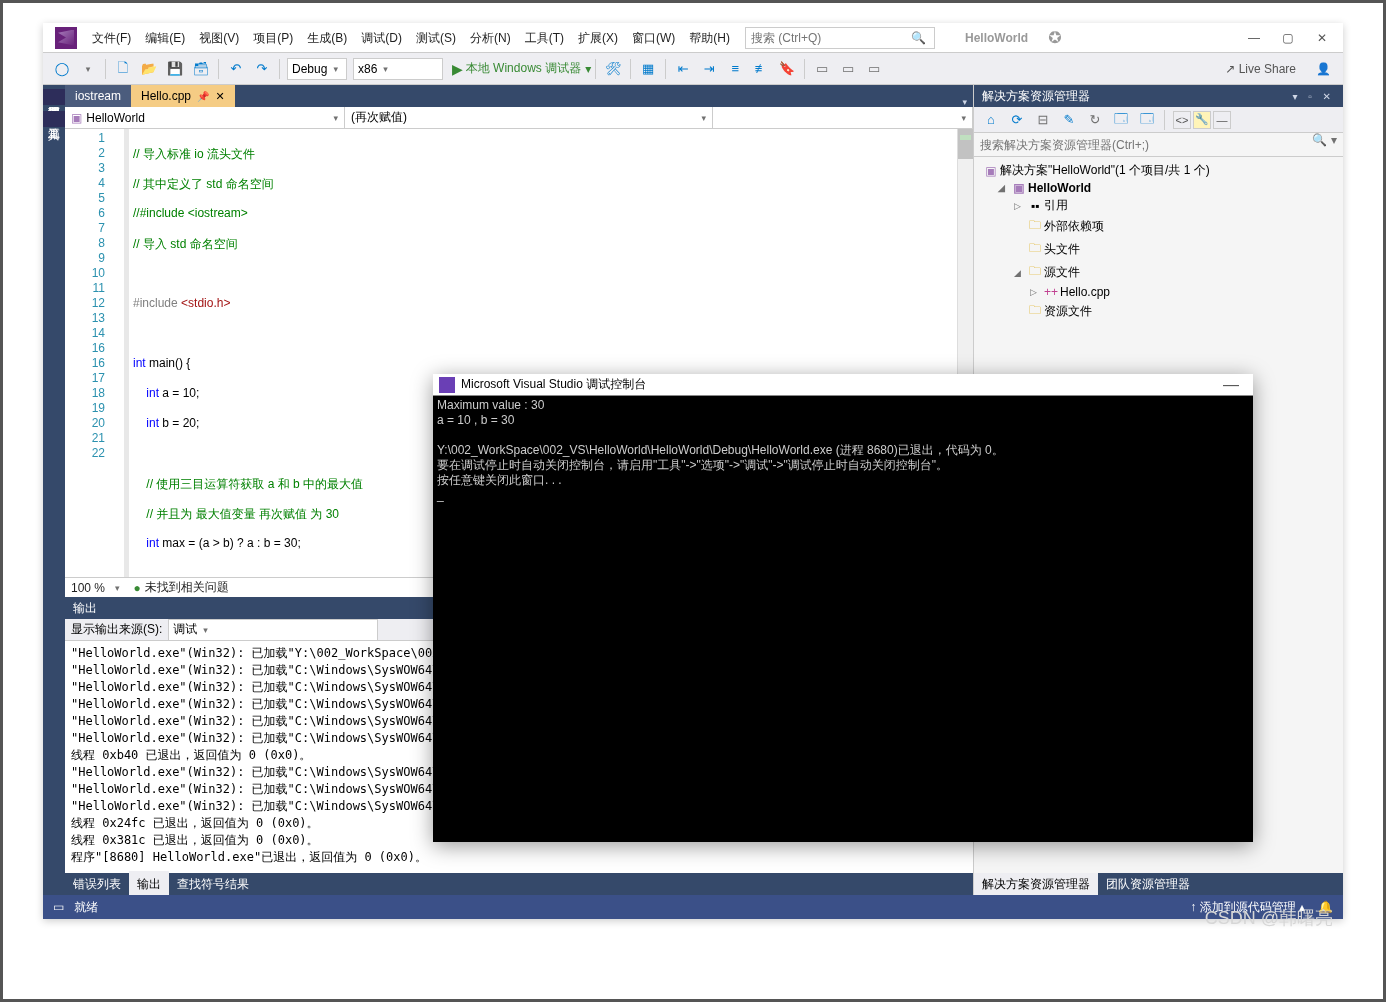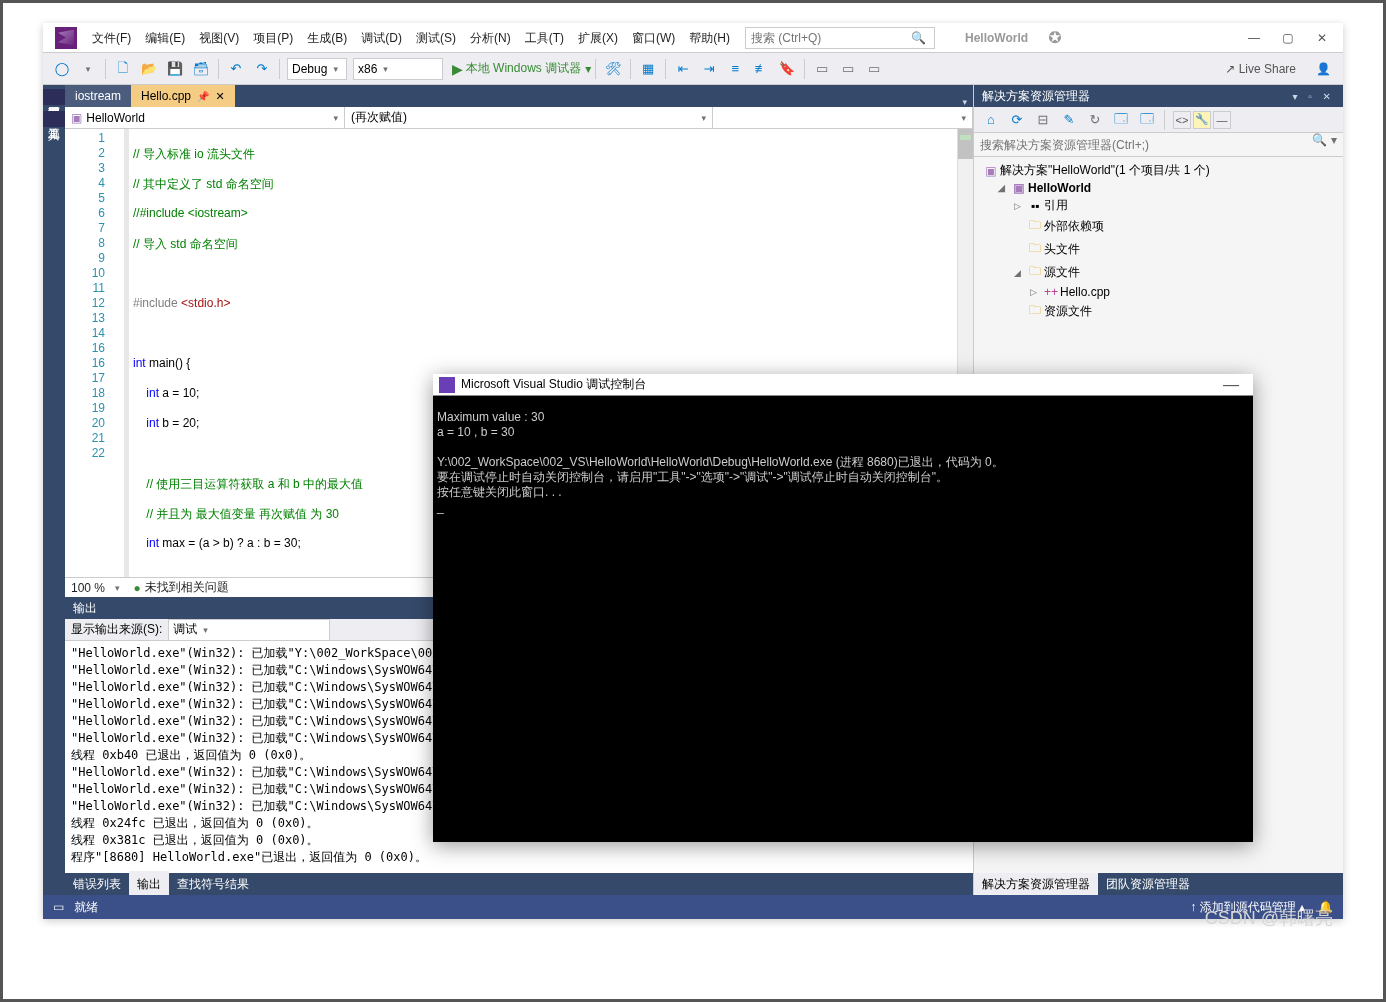--- a/index.html
+++ b/index.html
@@ -78,21 +78,21 @@
 .statusbar{height:24px;background:#3b5998;background:#2d5aa0;color:#fff;display:flex;align-items:center;padding:0 10px}
 .statusbar{background:#3f3f74;background:#4b4ba0;}
 .statusbar{background:#3c5aa6}
 .statusbar{background:#2d3f70}
 .statusbar .sb-left{display:flex;align-items:center;gap:10px}
 .statusbar .sb-right{margin-left:auto;display:flex;align-items:center;gap:13px}
 .console{position:absolute;left:430px;top:371px;width:820px;height:468px;background:#000;color:#ccc;font-family:SimSun,Consolas,monospace;font-size:13px;box-shadow:0 4px 20px rgba(0,0,0,.4);display:flex;flex-direction:column}
 .console .c-title{height:22px;background:#fff;color:#000;display:flex;align-items:center;padding:0 6px;border-bottom:1px solid #888}
 .console .c-title .cicon{width:16px;height:16px;background:#6a3fb5;margin-right:6px}
 .console .c-title .cwb{margin-left:auto;color:#555;padding:0 8px;font-size:16px}
-.console .c-body{flex:1;padding:14px 4px;white-space:pre-wrap;line-height:15px}
+.console .c-body{flex:1;padding:2px 4px;white-space:pre-wrap;line-height:15px}
 .watermark{position:absolute;right:50px;bottom:69px;color:#d6d6d6;font-size:18px}
 .prop-icons{margin-left:4px;display:flex;gap:2px}
 .prop-icons .pi{width:18px;height:18px;display:flex;align-items:center;justify-content:center;border:1px solid #ccc;font-size:11px;color:#555;cursor:pointer}
 .prop-icons .pi.active{background:#fff4b8}
 </style>
 </head>
 <body>
 
 <div class="vs">
 
@@ -262,21 +262,21 @@
           <span style="font-size:9px;color:#717171">▾</span>
         <span style="margin-left:14px" class="ok">●</span>
         <span>未找到相关问题</span>
       </div>
 
       <div class="output-hdr">
           <span>输出</span>
         </div>
       <div class="output-tb">
         <span>显示输出来源(S):</span>
-        <div class="dd" style="width:162px;margin-left:6px">
+        <div class="dd" style="width:210px;margin-left:6px">
             <span>调试</span>
             <span class="chev">▾</span>
           </div>
       </div>
       <div class="output-body" id="outbody">"HelloWorld.exe"(Win32): 已加载"Y:\002_WorkSpace\002_VS\Hello
 "HelloWorld.exe"(Win32): 已加载"C:\Windows\SysWOW64\ntdll.dll
 "HelloWorld.exe"(Win32): 已加载"C:\Windows\SysWOW64\kernel32.
 "HelloWorld.exe"(Win32): 已加载"C:\Windows\SysWOW64\KernelBas
 "HelloWorld.exe"(Win32): 已加载"C:\Windows\SysWOW64\vcruntime
 "HelloWorld.exe"(Win32): 已加载"C:\Windows\SysWOW64\ucrtbased

